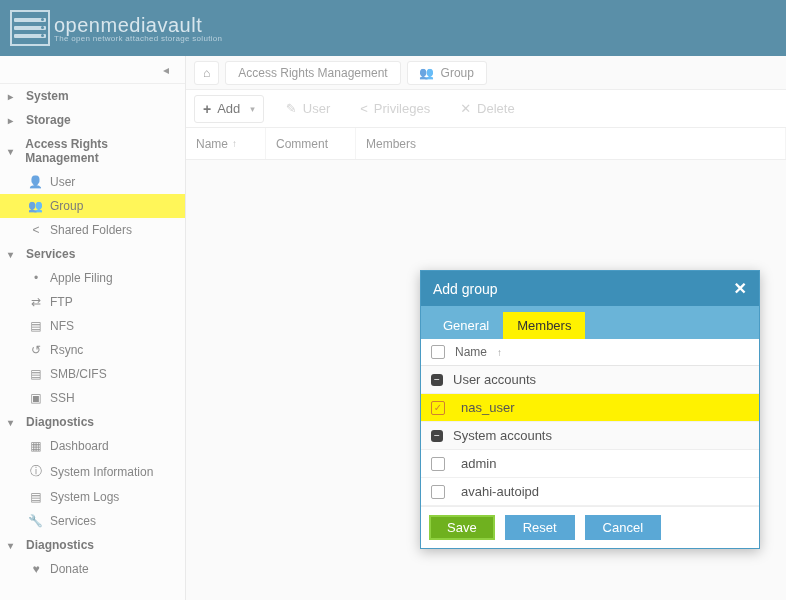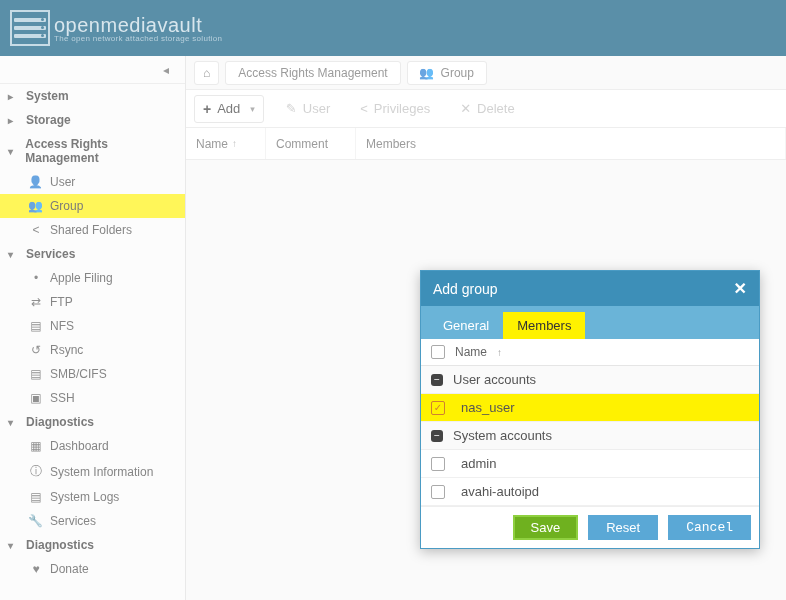--- a/index.html
+++ b/index.html
@@ -64,25 +64,25 @@
 .dlg-group-row { display: flex; align-items: center; padding: 6px 10px; background: #fafafa; border-bottom: 1px solid #eee; gap: 10px; font-weight: normal; color: #555; }
 .dlg-group-row .collapse { width: 12px; height: 12px; background: #444; color: #fff; border-radius: 3px; font-size: 10px; display: flex; align-items: center; justify-content: center; }
 .dlg-item-row { display: flex; align-items: center; padding: 6px 10px; border-bottom: 1px solid #f0f0f0; gap: 10px; color: #555; }
 .dlg-item-row.selected { background: #fff200; }
 .dlg-item-row .cb { width: 14px; height: 14px; border: 1px solid #aaa; border-radius: 2px; display: flex; align-items: center; justify-content: center; font-size: 10px; }
 .dlg-item-row.selected .cb { border-color: #d08030; color: #d08030; }
 .dlg-item-row .name { padding-left: 6px; }
 .dlg-scroll { max-height: 178px; overflow-y: auto; position: relative; }
 .dlg-scroll::-webkit-scrollbar { width: 12px; }
 .dlg-scroll::-webkit-scrollbar-thumb { background: #bbb; }
-.dlg-footer { padding: 8px; display: flex; justify-content: flex-end; gap: 10px; border-top: 1px solid #eee; }
+.dlg-footer { padding: 8px; display: flex; justify-content: flex-start; gap: 10px; border-top: 1px solid #eee; }
 .dlg-btn { padding: 5px 18px; color: #fff; border: none; cursor: pointer; font-size: 13px; }
 .dlg-btn.save { background: #6fb11f; box-shadow: 0 0 0 2px #8fd040 inset; }
 .dlg-btn.reset { background: #5aa8d6; }
-.dlg-btn.cancel { background: #5aa8d6; font-family: Liberation Mono, monospace; }
+.dlg-btn.cancel { background: #5aa8d6; }
 
 .chk-header { width: 14px; height: 14px; border: 1px solid #aaa; border-radius: 2px; }
 </style>
 </head>
 <body>
 
 <div class="header">
   <div class="logo-icon">
       <div></div>
       <div></div>

